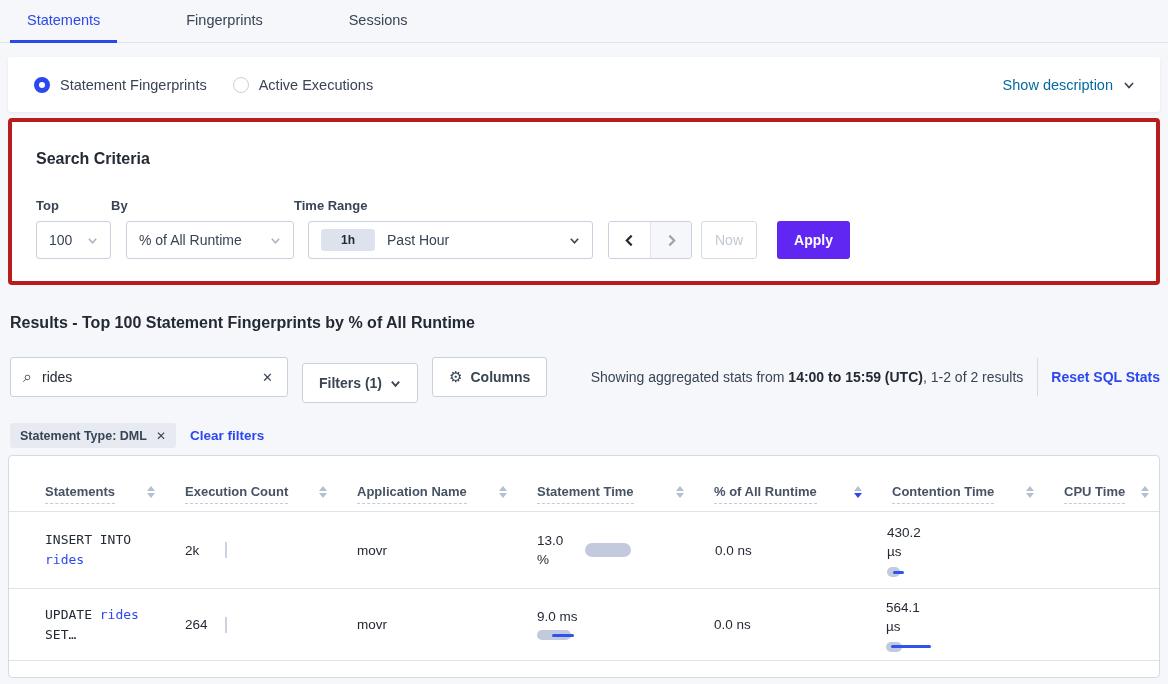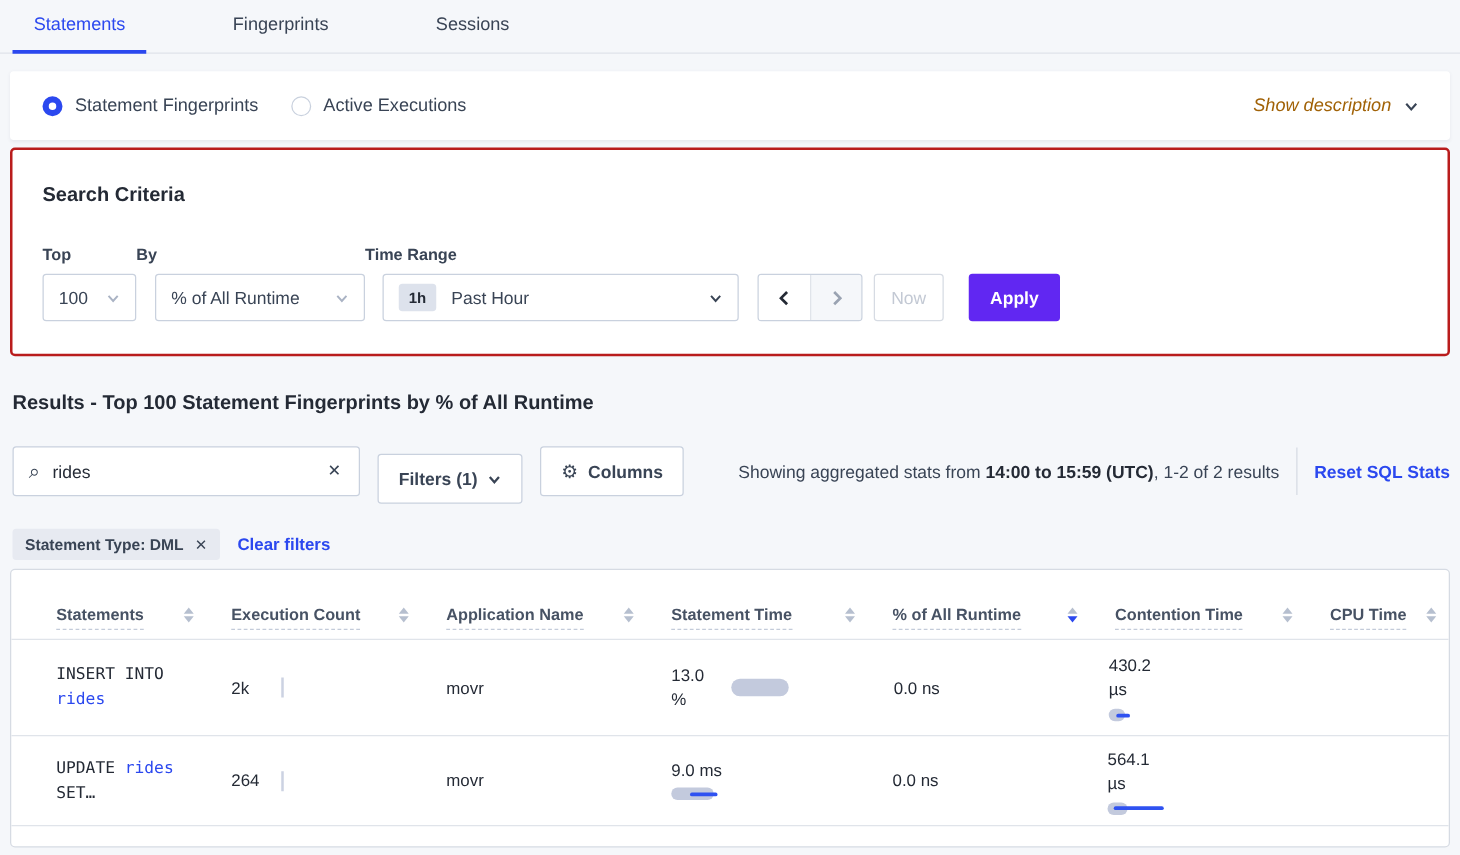--- a/index.html
+++ b/index.html
@@ -21,39 +21,39 @@
   
   .radio-panel { position:absolute; left:8px; right:8px; top:57px; height:55px;
     background:#fff; border-radius:3px; box-shadow:0 1px 3px rgba(60,70,90,.08);
     display:flex; align-items:center; padding:0 26px; }
   .radio-opt { display:flex; align-items:center; margin-right:26px; cursor:pointer; }
   .radio-dot { width:16px; height:16px; border-radius:50%; margin-right:10px; background:#fff; }
   .radio-dot.on { border:5px solid #2b48ef; }
   .radio-dot.off { border:1px solid #c9d1de; }
   .radio-label { color:#394455; font-size:14.5px; }
   .show-desc { margin-left:auto; display:flex; align-items:center; gap:10px;
-    color:#a16207; cursor:pointer; font-size:14.5px;font-style:italic; }
+    color:#0369a1; cursor:pointer; font-size:14.5px; }
 
   .chev { width:11px; height:11px; display:inline-block; }
   .chev svg { display:block; }
 
   
   .criteria-card { position:absolute; left:8px; right:8px; top:118px; height:167px;
-    background:#fff; border:2px solid #b91c1c; border-radius:4px; padding:28px 24px; }
+    background:#fff; border:4px solid #b91c1c; border-radius:4px; padding:28px 24px; }
   .criteria-title { font-size:16px; font-weight:bold; color:#242a35; margin-bottom:30px; }
   .fields { display:flex; align-items:flex-end; }
   .field-label { font-size:13px; font-weight:bold; color:#394455; margin-bottom:8px; }
   .select { height:38px; border:1px solid #c9d1de; border-radius:3px; background:#fff;
     display:flex; align-items:center; padding:0 12px; color:#394455; cursor:pointer; }
   .select .chev { margin-left:auto; }
   .sel-top { width:75px; }
   .sel-by { width:168px; margin-left:15px; }
   .sel-tr { width:285px; margin-left:14px; }
   .tr-badge { background:#dde2ec; color:#242a35; font-weight:bold; font-size:12px;
-    border-radius:3px; padding:4px 8px; margin-right:12px; }
+    border-radius:3px; padding:4px 20px; margin-right:12px; }
   .arrow-group { display:flex; margin-left:15px; border:1px solid #c9d1de;
     border-radius:3px; overflow:hidden; height:38px; }
   .arrow-btn { width:41px; height:100%; display:flex; align-items:center; justify-content:center;
     background:#fff; cursor:pointer; }
   .arrow-btn.disabled { background:#f5f7fa; border-left:1px solid #e0e4ea; cursor:default; }
   .btn-now { margin-left:9px; width:56px; height:38px; border:1px solid #d6dbe3;
     border-radius:3px; background:#fff; color:#c3c9d4; display:flex; align-items:center;
     justify-content:center; font-size:14px; }
   .btn-apply { margin-left:20px; width:73px; height:38px; border:none; border-radius:3px;
     background:#6127f2; color:#fff; font-weight:bold; font-size:14px;

